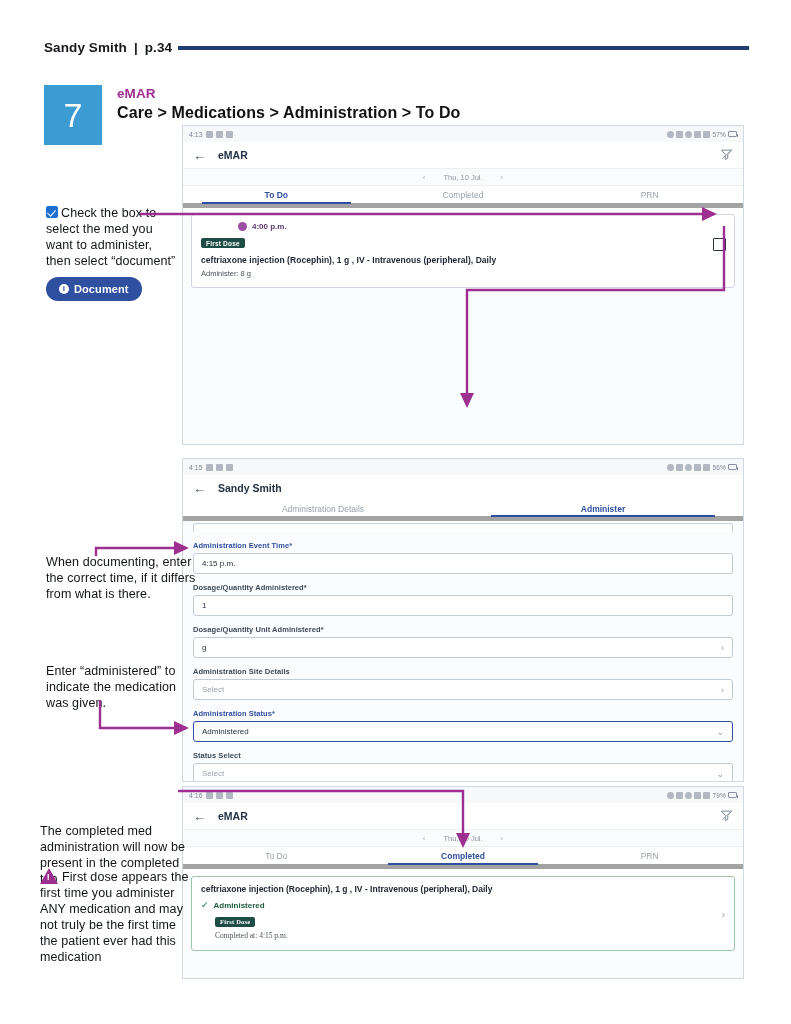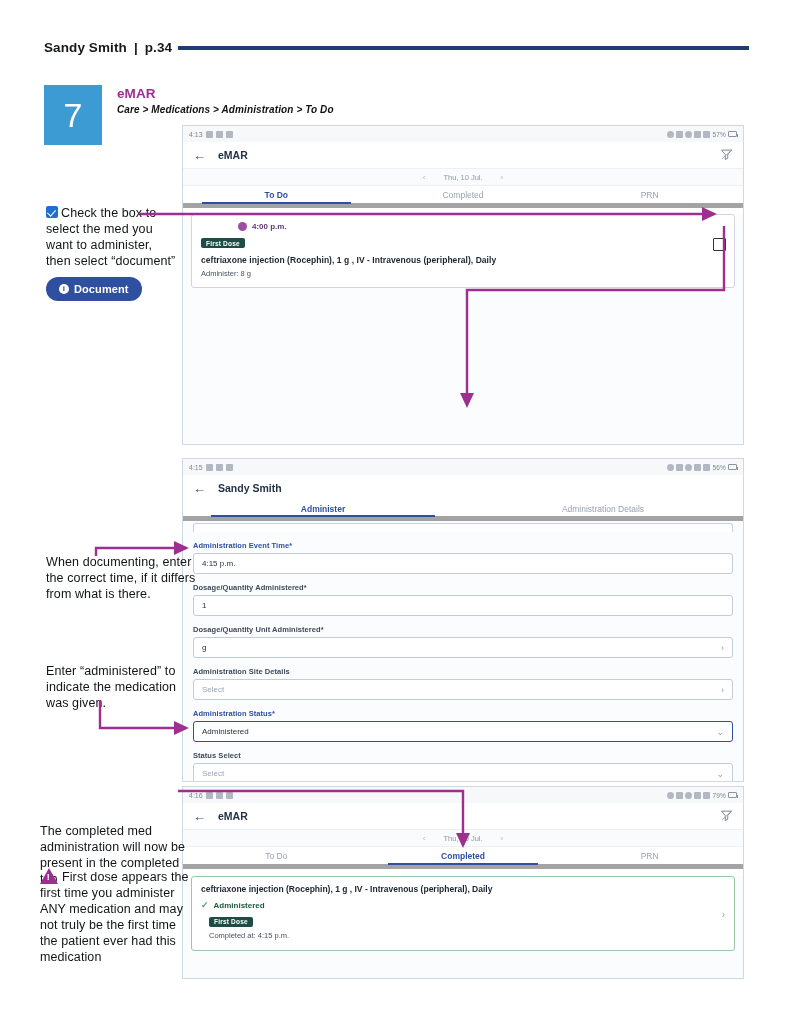--- a/index.html
+++ b/index.html
@@ -15,21 +15,21 @@
   
   .page-header { position:absolute; left:44px; top:36px; width:705px; height:22px; display:flex; align-items:center; }
   .page-header .hdr-text { font-size:13.5px; font-weight:600; letter-spacing:.1px; white-space:nowrap; color:#16181c; }
   .page-header .hdr-rule { flex:1; height:4px; background:#1f3d73; margin-left:6px; margin-top:2px; }
 
   
   .sec-badge { position:absolute; left:44px; top:85px; width:58px; height:60px; background:#3b9bd2; color:#fff;
                font-size:34px; font-weight:400; display:flex; align-items:center; justify-content:center; font-family:"Liberation Sans", sans-serif; }
   .sec-title { position:absolute; left:117px; top:86px; }
   .sec-title .t1 { font-size:13.5px; font-weight:700; color:#9c2f8f; letter-spacing:.1px; }
-  .sec-title .t2 { font-size:10px; font-style:italic; font-weight:600; color:#111; margin-top:3px; letter-spacing:.1px; }
+  .sec-title .t2 { font-size:16px; font-weight:600; color:#111; margin-top:3px; letter-spacing:.1px; }
 
   
   .panel { position:absolute; background:#ffffff; border:1px solid #cfd8e3; overflow:hidden; }
   .statusbar { height:16px; background:#f7f8fa; display:flex; align-items:center; justify-content:space-between;
                padding:0 6px; font-size:7px; color:#7b8591; }
   .sb-left { display:flex; align-items:center; gap:3px; }
   .sb-right { display:flex; align-items:center; gap:2px; font-size:6.5px; letter-spacing:.2px;}
   .sb-ico { display:inline-block; width:7px; height:7px; background:#9aa3ad; border-radius:1px; opacity:.75; }
   .sb-ico.round { border-radius:50%; }
   .sb-batt { display:inline-block; width:9px; height:6px; border:1px solid #8b949e; border-radius:1px; position:relative; }
@@ -71,21 +71,21 @@
   .f-input.placeholder { color:#9aa4b0; }
   .f-input.focus { border:1.4px solid #2f4fa0; }
   .f-group { margin-bottom:9px; }
   .f-caret { margin-left:auto; color:#8d98a5; font-size:9px; }
 
   
   .comp-card { margin:7px 8px 0 8px; background:#fff; border:1px solid #9cc5a6; border-radius:3px; padding:7px 9px 10px 9px; position:relative; }
   .comp-title { font-size:8.5px; font-weight:700; color:#1b2430; }
   .comp-status { display:flex; align-items:center; gap:5px; margin-top:7px; font-size:8px; font-weight:700; color:#1d5c3a; }
   .check-ico { color:#4f9b6b; font-size:9px; line-height:1; }
-  .comp-lines { margin-left:8px; }
+  .comp-lines { margin-left:14px;font-family:Liberation Serif, serif; }
   .comp-line { font-size:7.5px; color:#47525f; margin-top:3px; }
   .comp-chev { position:absolute; right:9px; top:50%; transform:translateY(-50%); color:#9aa4b0; font-size:10px; }
 
   
   .anno { position:absolute; font-size:12.5px; line-height:1.28; color:#111418; font-weight:500; letter-spacing:.1px; }
   .chk-ico { display:inline-block; width:12px; height:12px; background:#1f6fd0; border-radius:2px; position:relative;
              vertical-align:-1px; margin-right:3px; }
   .chk-ico::after { content:""; position:absolute; left:3px; top:1.5px; width:4px; height:7px;
                     border:solid #fff; border-width:0 1.8px 1.8px 0; transform:rotate(42deg); }
   .warn-ico { display:inline-block; width:0; height:0; border-left:9px solid transparent; border-right:9px solid transparent;
@@ -183,22 +183,22 @@
       <span class="sb-ico"></span>
       <span>56%</span>
       <span class="sb-batt"></span>
     </span>
   </div>
   <div class="appbar">
     <span class="back">←</span>
     <span class="title">Sandy Smith</span>
   </div>
   <div class="tabs" style="height:20px">
+    <div class="tab">Administration Details</div>
     <div class="tab active">Administer</div>
-    <div class="tab">Administration Details</div>
   </div>
   <div class="body-area">
     <div class="form-wrap">
       <div class="cut-field"></div>
 
       <div class="f-group">
         <div class="f-label req">Administration Event Time*</div>
         <div class="f-input">4:15 p.m.</div>
       </div>
 

